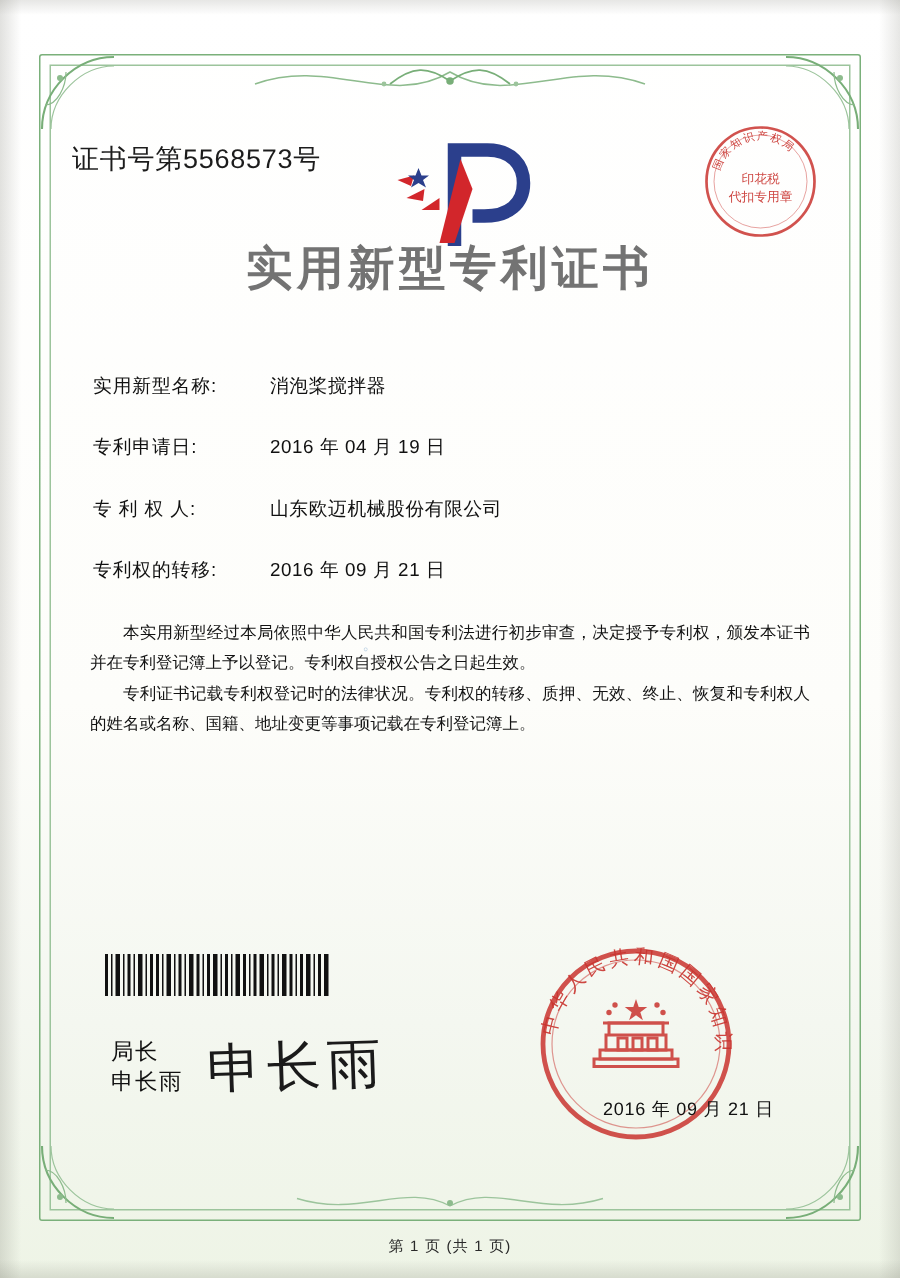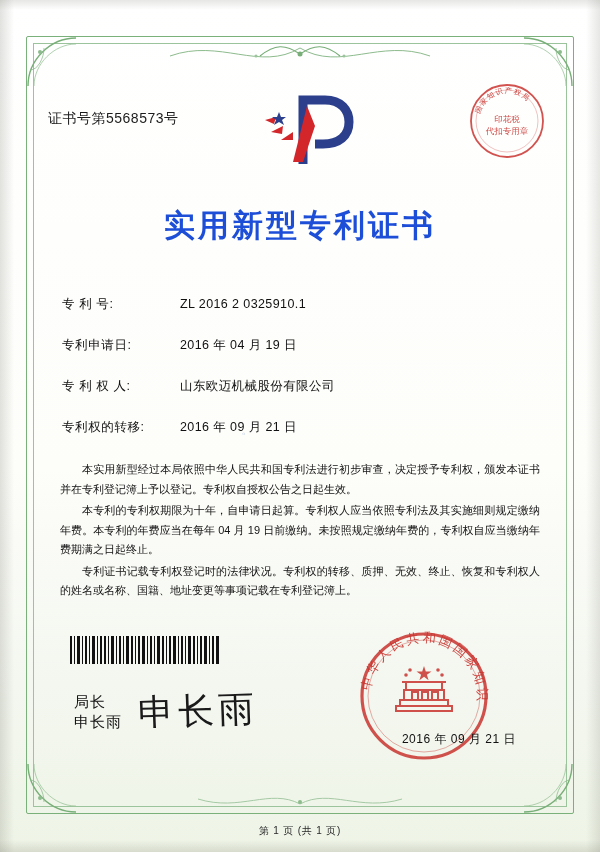--- a/index.html
+++ b/index.html
@@ -85,47 +85,47 @@
 
   
   .content {
     position: absolute;
     left: 48px;
     right: 48px;
     top: 70px;
     bottom: 60px;
   }
   .cert-no {
-    font-size: 14px;
+    font-size: 18px;
     color: #1c1c1c;
     letter-spacing: 0.5px;
-    margin-top: 40px;
+    margin-top: 24px;
   }
   .logo {
     position: absolute;
     left: 215px;
     top: 22px;
     width: 96px;
     height: 78px;
   }
   .seal-top {
     position: absolute;
     right: 4px;
     top: 10px;
     width: 82px;
     height: 82px;
   }
   .title {
-    margin-top: 77px;
+    margin-top: 40px;
     text-align: center;
     font-family: "DejaVu Serif", serif;
     font-weight: bold;
     font-size: 31px;
     letter-spacing: 3px;
-    color: #1d4ed8;
+    color: #737373;
   }
   .fields {
     margin-top: 48px;
     padding-left: 14px;
   }
   .field-row {
     font-size: 12.5px;
     color: #111;
     margin-bottom: 23px;
     line-height: 18px;
@@ -296,36 +296,35 @@
         <text x="41" y="54" text-anchor="middle" font-size="8.5" fill="#c9342f" opacity="0.9">代扣专用章</text>
       </svg>
     </div>
 
     <div class="cert-no">证书号第5568573号</div>
 
     <div class="title">实用新型专利证书</div>
 
     <div class="fields">
       <div class="field-row">
-        <span class="field-label">专 利 号:</span><span class="field-value">ZL 2016 2 0325910.1</span>
+        <span class="field-label">实用新型名称:</span><span class="field-value">消泡桨搅拌器</span>
       </div>
       <div class="field-row">
         <span class="field-label">专利申请日:</span><span class="field-value">2016 年 04 月 19 日</span>
       </div>
       <div class="field-row">
         <span class="field-label">专 利 权 人:</span><span class="field-value">山东欧迈机械股份有限公司</span>
       </div>
       <div class="field-row">
         <span class="field-label">专利权的转移:</span><span class="field-value">2016 年 09 月 21 日</span>
       </div>
     </div>
 
     <div class="body-text">
       <p>本实用新型经过本局依照中华人民共和国专利法进行初步审查，决定授予专利权，颁发本证书并在专利登记簿上予以登记。专利权自授权公告之日起生效。</p>
-      <p>本专利的专利权期限为十年，自申请日起算。专利权人应当依照专利法及其实施细则规定缴纳年费。本专利的年费应当在每年 04 月 19 日前缴纳。未按照规定缴纳年费的，专利权自应当缴纳年费期满之日起终止。</p>
       <p>专利证书记载专利权登记时的法律状况。专利权的转移、质押、无效、终止、恢复和专利权人的姓名或名称、国籍、地址变更等事项记载在专利登记簿上。</p>
     </div>
 
     <div class="barcode">
       <svg width="150" height="28" viewBox="0 0 150 28">
         <g fill="#111">
           <rect x="0" y="0" width="2" height="28"></rect>
             <rect x="4" y="0" width="1" height="28"></rect>
           <rect x="7" y="0" width="3" height="28"></rect>
             <rect x="12" y="0" width="1" height="28"></rect>

